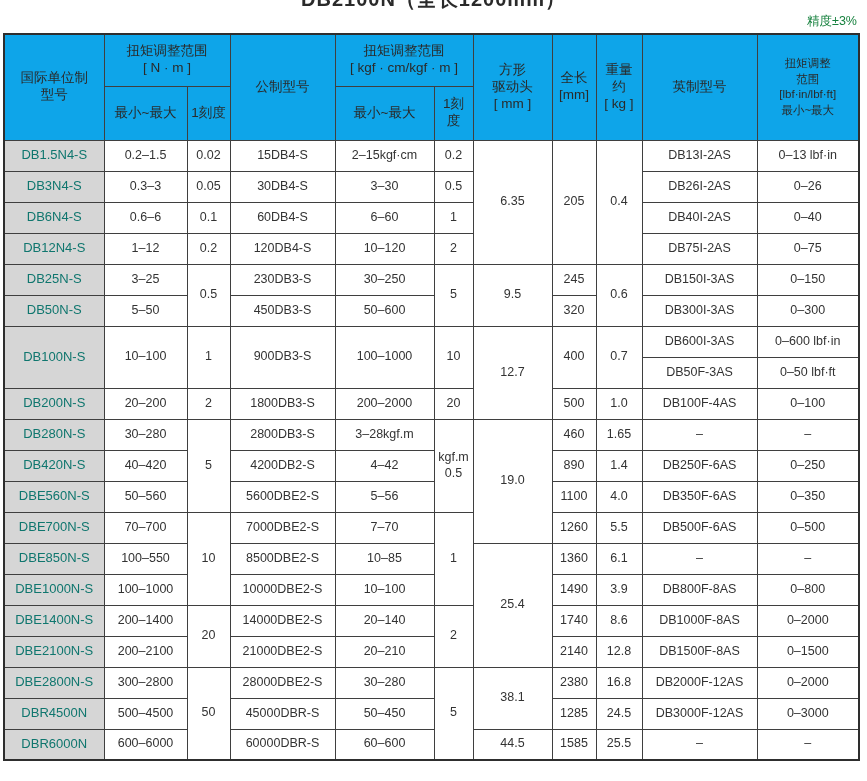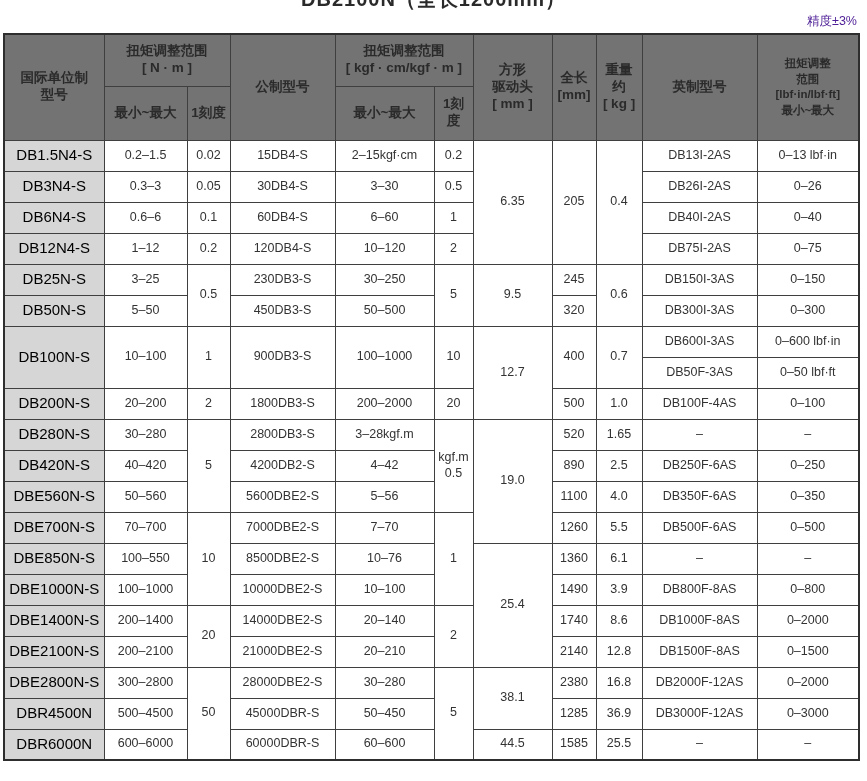--- a/index.html
+++ b/index.html
@@ -10,40 +10,40 @@
   }
   .clipped-title{
     position:absolute;top:0;left:0;right:0;height:13px;overflow:hidden;
     text-align:center;
   }
   .clipped-title span{
     display:inline-block;position:relative;top:-14px;
     font-size:20px;font-weight:bold;letter-spacing:1px;color:#2a2a2a;
   }
   .accuracy-note{
-    position:absolute;top:13px;right:10px;font-size:12.5px;color:#4c1d95;text-align:right;
+    position:absolute;top:13px;right:10px;font-size:12.5px;color:#15803d;text-align:right;
   }
   table.spec{
     position:absolute;left:3px;top:33px;border-collapse:collapse;
     table-layout:fixed;border:2px solid #2e2e2e;background:#ffffff;
   }
   .spec th,.spec td{
     border:1px solid #3f3f3f;text-align:center;vertical-align:middle;
     padding:0 2px;white-space:pre-line;overflow:hidden;line-height:1.25;
   }
   .spec thead th{
-    background:#737373;font-weight:bold;font-size:13.5px;color:#2a2a2a;
+    background:#0ea5e9;font-weight:normal;font-size:13.5px;color:#2a2a2a;
   }
   .spec thead tr:first-child{height:52px;}
   .spec thead tr:last-child{height:54px;}
   .spec thead th.small-hd{font-size:11.5px;line-height:1.35;}
   .spec tbody tr{height:31px;}
   .spec tbody td{font-size:12.5px;color:#333333;background:#ffffff;}
   .spec tbody td.model{
-    background:#d6d6d6;font-size:15px;color:#000000;
+    background:#d6d6d6;font-size:13px;color:#0f766e;
   }
 </style>
 </head>
 <body>
 
 <div class="clipped-title">
   <span>DB2100N（全长1200mm）</span>
 </div>
 
 <div class="accuracy-note">精度±3%</div>
@@ -146,21 +146,21 @@
         <td rowspan="2">9.5</td>
         <td>245</td>
         <td rowspan="2">0.6</td>
         <td>DB150I-3AS</td>
         <td>0–150</td>
       </tr>
       <tr>
         <td class="model">DB50N-S</td>
         <td>5–50</td>
         <td>450DB3-S</td>
-        <td>50–500</td>
+        <td>50–600</td>
         <td>320</td>
         <td>DB300I-3AS</td>
         <td>0–300</td>
       </tr>
       <tr>
         <td rowspan="2" class="model">DB100N-S</td>
         <td rowspan="2">10–100</td>
         <td rowspan="2">1</td>
         <td rowspan="2">900DB3-S</td>
         <td rowspan="2">100–1000</td>
@@ -189,32 +189,32 @@
       </tr>
       <tr>
         <td class="model">DB280N-S</td>
         <td>30–280</td>
         <td rowspan="3">5</td>
         <td>2800DB3-S</td>
         <td>3–28kgf.m</td>
         <td rowspan="3">kgf.m
 0.5</td>
         <td rowspan="4">19.0</td>
-        <td>520</td>
+        <td>460</td>
         <td>1.65</td>
         <td>–</td>
         <td>–</td>
       </tr>
       <tr>
         <td class="model">DB420N-S</td>
         <td>40–420</td>
         <td>4200DB2-S</td>
         <td>4–42</td>
         <td>890</td>
-        <td>2.5</td>
+        <td>1.4</td>
         <td>DB250F-6AS</td>
         <td>0–250</td>
       </tr>
       <tr>
         <td class="model">DBE560N-S</td>
         <td>50–560</td>
         <td>5600DBE2-S</td>
         <td>5–56</td>
         <td>1100</td>
         <td>4.0</td>
@@ -230,21 +230,21 @@
         <td rowspan="3">1</td>
         <td>1260</td>
         <td>5.5</td>
         <td>DB500F-6AS</td>
         <td>0–500</td>
       </tr>
       <tr>
         <td class="model">DBE850N-S</td>
         <td>100–550</td>
         <td>8500DBE2-S</td>
-        <td>10–76</td>
+        <td>10–85</td>
         <td rowspan="4">25.4</td>
         <td>1360</td>
         <td>6.1</td>
         <td>–</td>
         <td>–</td>
       </tr>
       <tr>
         <td class="model">DBE1000N-S</td>
         <td>100–1000</td>
         <td>10000DBE2-S</td>
@@ -288,21 +288,21 @@
         <td>16.8</td>
         <td>DB2000F-12AS</td>
         <td>0–2000</td>
       </tr>
       <tr>
         <td class="model">DBR4500N</td>
         <td>500–4500</td>
         <td>45000DBR-S</td>
         <td>50–450</td>
         <td>1285</td>
-        <td>36.9</td>
+        <td>24.5</td>
         <td>DB3000F-12AS</td>
         <td>0–3000</td>
       </tr>
       <tr>
         <td class="model">DBR6000N</td>
         <td>600–6000</td>
         <td>60000DBR-S</td>
         <td>60–600</td>
         <td>44.5</td>
         <td>1585</td>

